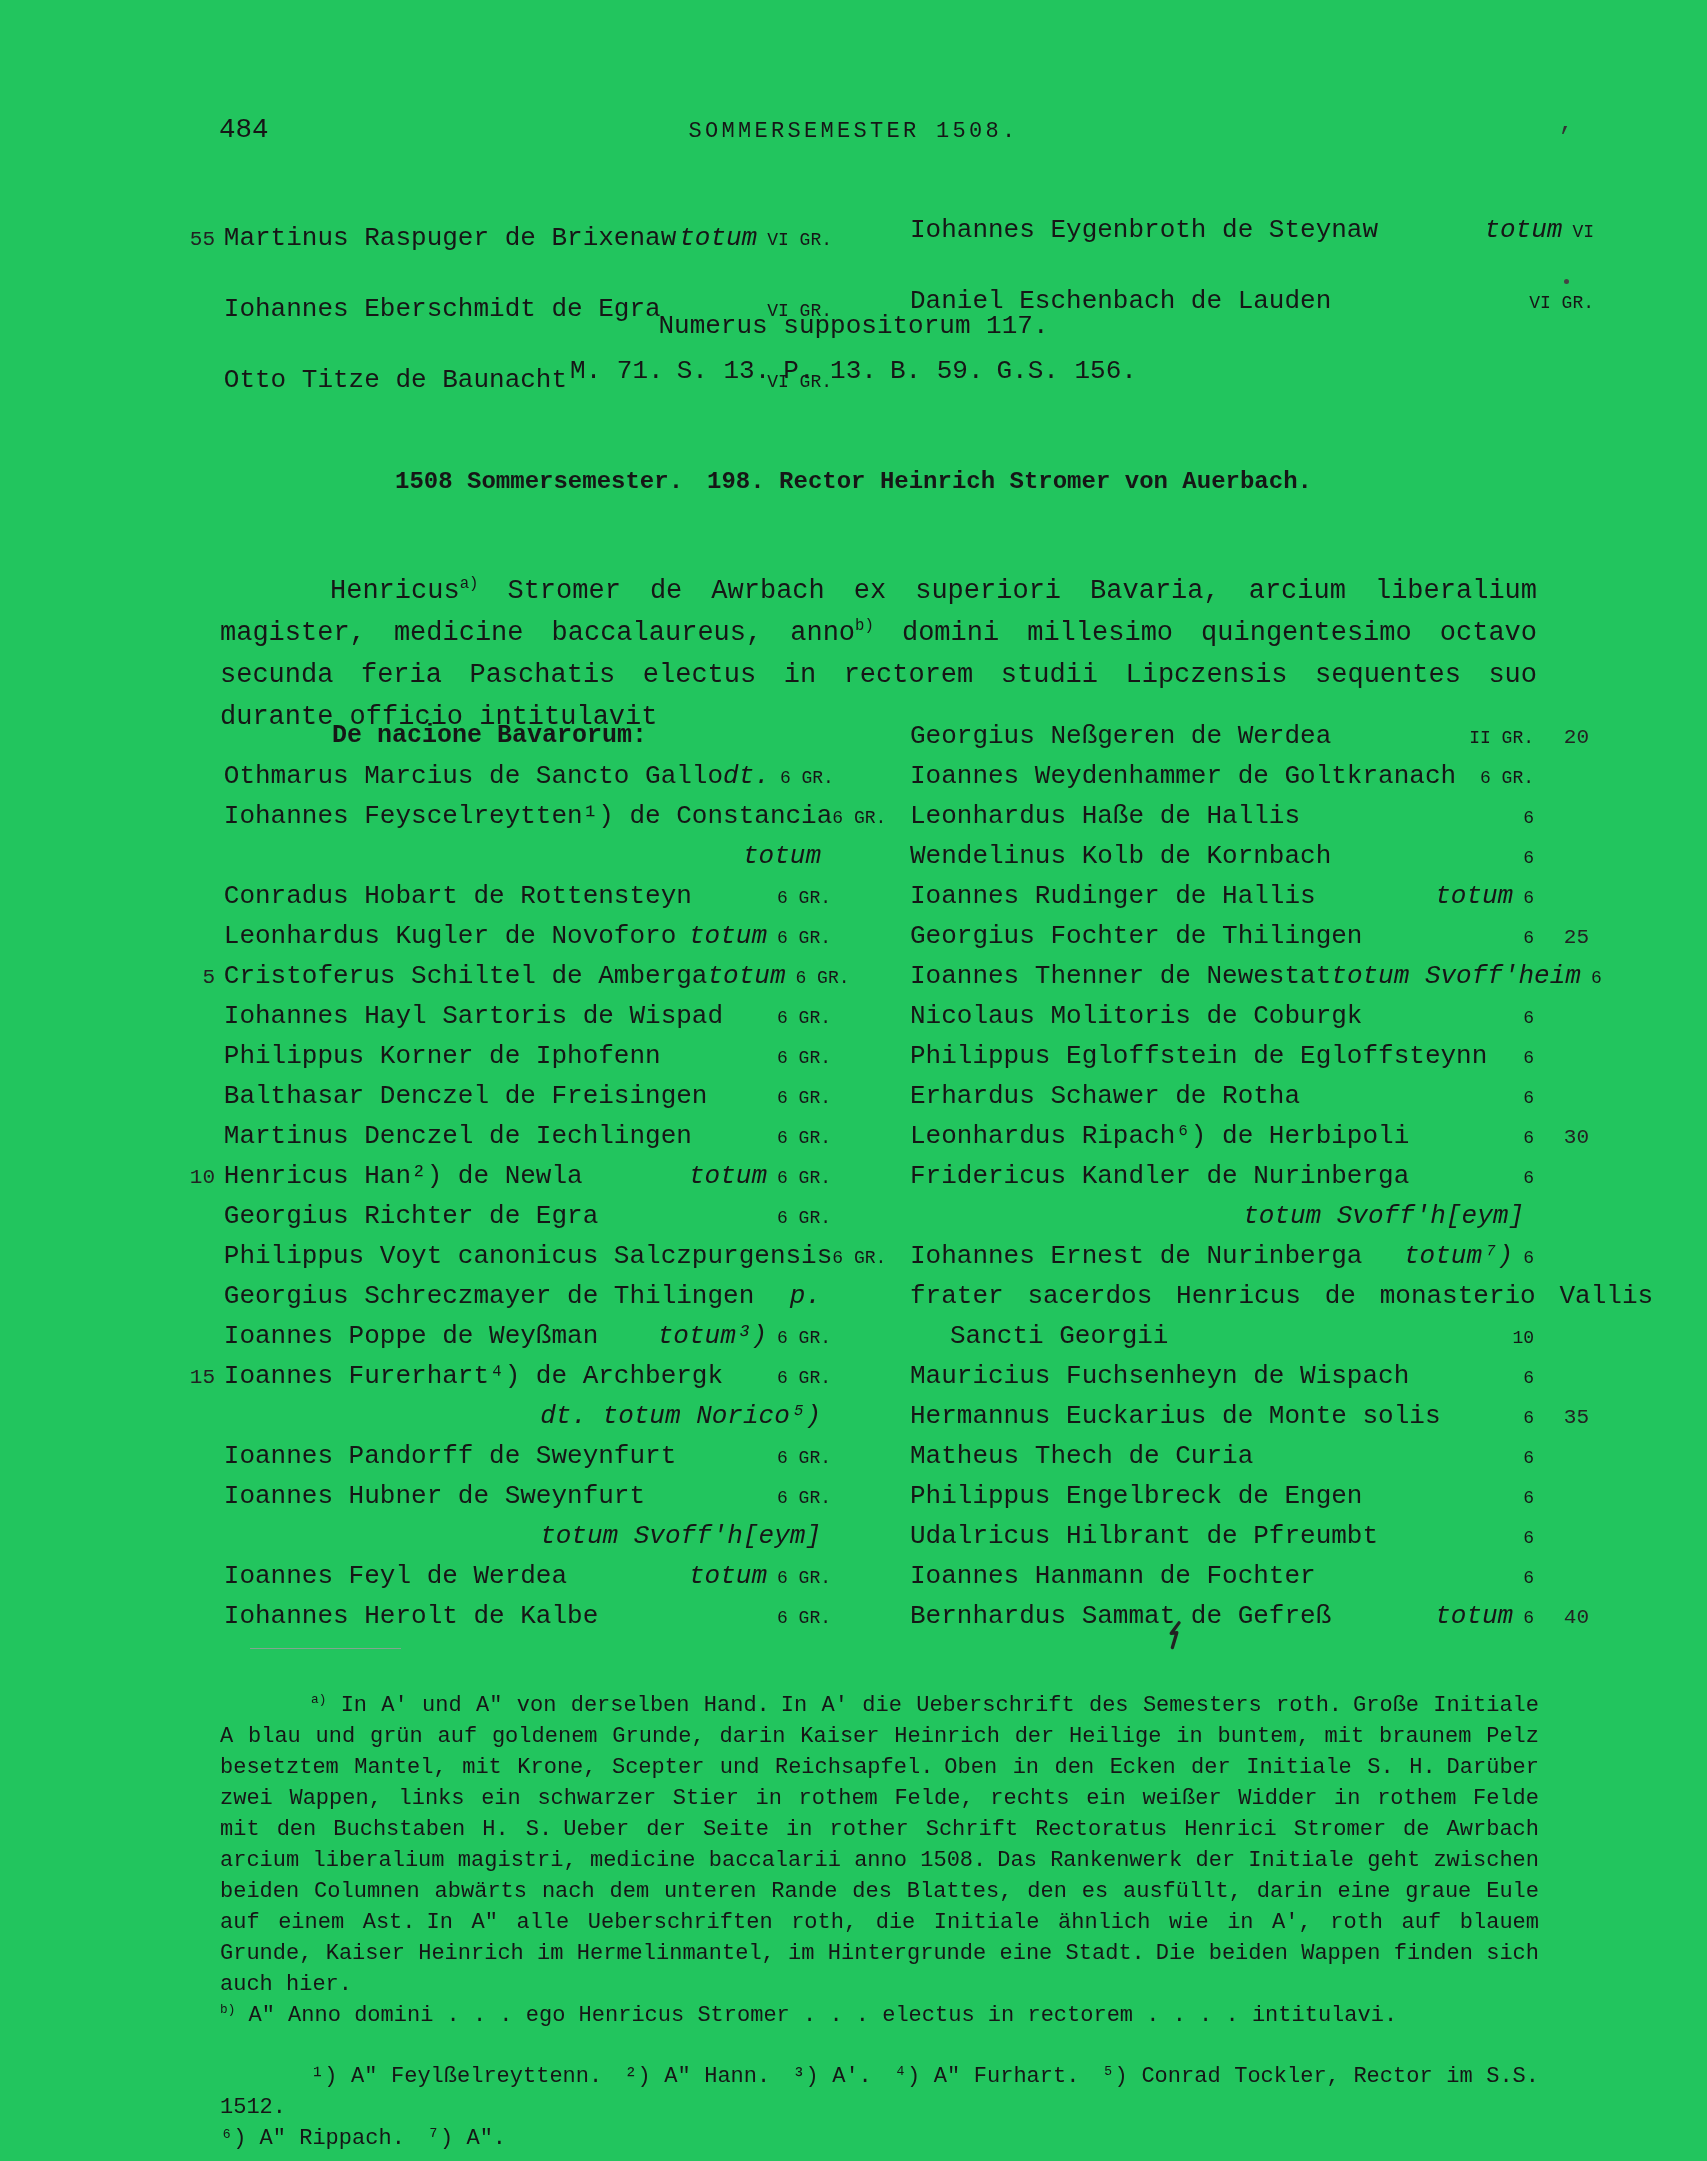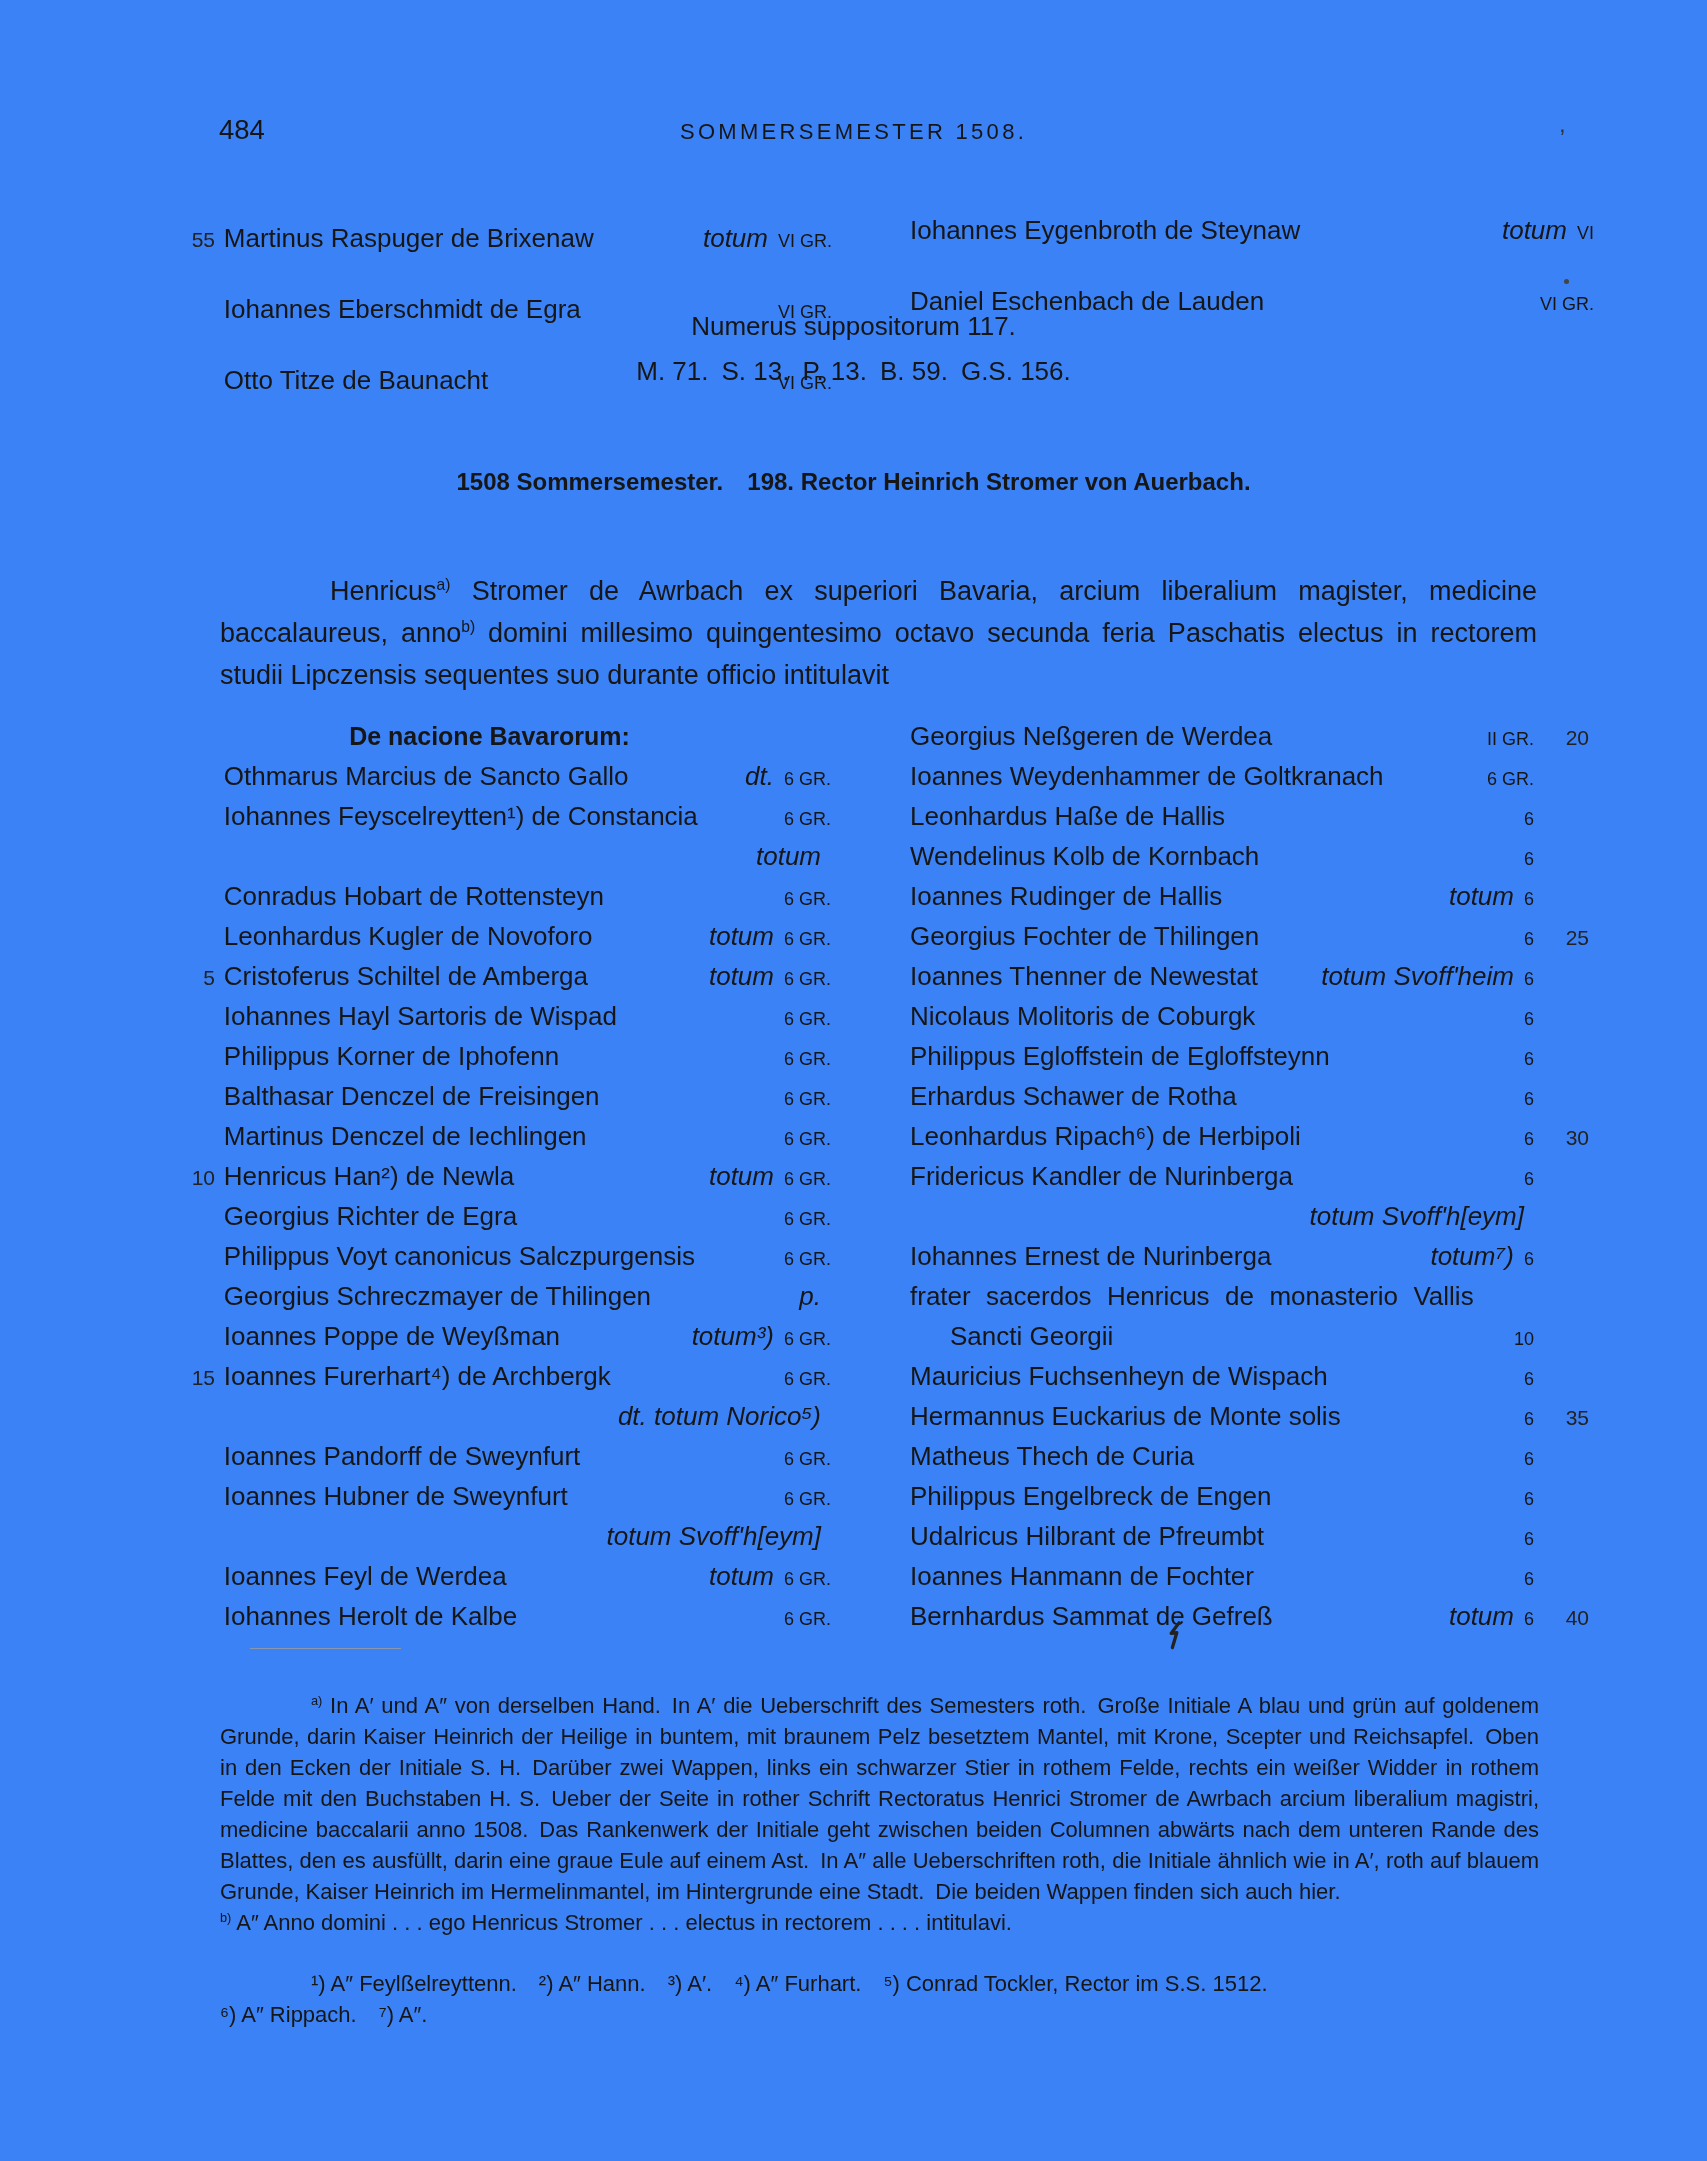--- a/index.html
+++ b/index.html
@@ -1,20 +1,20 @@
 <!DOCTYPE html>
 <html style="font-size:8.8px"><head>
 <meta charset="utf-8">
 <style>
   html,body { margin:0; padding:0; }
   body { background:#ffffff; }
   .page {
     position:relative; width:1707px; height:2161px;
-    background:#3b82f6; color:#161616;
-    font-family:Liberation Sans, sans-serif;
+    background:#22c55e; color:#161616;
+    font-family:Liberation Mono, monospace;
     overflow:hidden;
   }
   .pagenum { position:absolute; left:219px; top:114px; font-size:27.5px; }
   .runhead {
     position:absolute; left:0; top:119px; width:1707px;
     text-align:center; font-size:22px; letter-spacing:3.3px;
   }
   
   .top-section .row { height:41px; line-height:41px;margin-top:30px; }
   .top-left  { position:absolute; left:181px;  top:188px; width:651px; }

